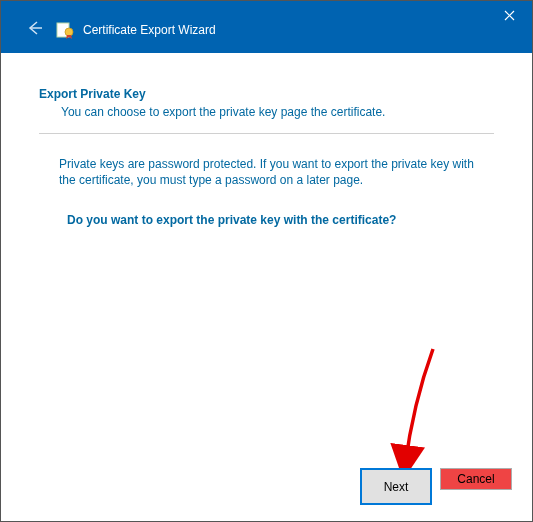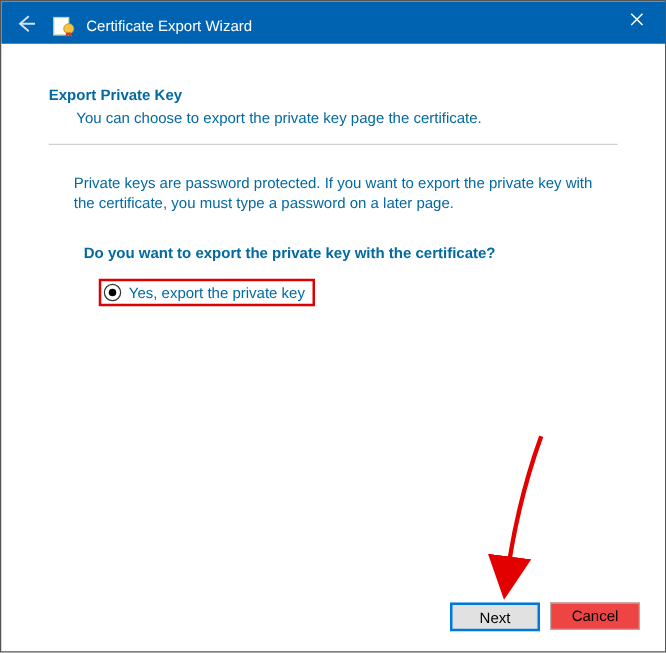--- a/index.html
+++ b/index.html
@@ -1,34 +1,34 @@
 <!DOCTYPE html>
 <html><head>
   <meta charset="utf-8">
   <style>
     * { box-sizing: border-box; margin: 0; padding: 0; font-family: "Segoe UI", Tahoma, sans-serif; }
     body { width: 533px; height: 522px; background: #fff; border: 1px solid #555; position: relative; overflow: hidden; }
-    .titlebar { height: 34px; background: #0063b1; display: flex; align-items: center; padding-left: 10px; position: relative; }
+    .titlebar { height: 52px; background: #0063b1; display: flex; align-items: center; padding-left: 24px; position: relative; }
     .close-btn { position: absolute; right: 0; top: 0; width: 46px; height: 30px; display: flex; align-items: center; justify-content: center; color: #fff; font-size: 14px; cursor: default; }
     .back-arrow { color: #d0e4f5; font-size: 18px; margin-right: 10px; margin-top: 6px; }
     .cert-icon { width: 20px; height: 20px; margin-right: 8px; margin-top: 6px; display: flex; align-items: center; justify-content: center; }
     .titlebar-text { color: #fff; font-size: 12px; margin-top: 6px; }
     .content { padding: 34px 38px 0 38px; color: #0369a1; }
     .section-heading { font-size: 12px; font-weight: 600; margin-bottom: 4px; }
     .section-desc { font-size: 12px; margin-left: 22px; }
     .divider { border: none; border-top: 1px solid #d0d0d0; margin: 14px 0 22px 0; }
     .body-text { font-size: 12px; margin-left: 20px; margin-right: 20px; margin-bottom: 24px; line-height: 1.35; }
     .prompt-text { font-size: 12px; margin-left: 28px; margin-bottom: 12px; line-height: 1.35; font-weight: bold; }
     .radio-row { display: flex; align-items: center; margin-left: 40px; margin-bottom: 8px; font-size: 12px; }
     .radio { width: 14px; height: 14px; border: 1px solid #333; border-radius: 50%; margin-right: 6px; display: flex; align-items: center; justify-content: center; background: #fff; }
     .radio.selected::after { content: ""; width: 6px; height: 6px; background: #000; border-radius: 50%; display: block; }
     .highlight-box { border: 2px solid #d00; padding: 2px 6px 2px 2px; display: inline-flex; align-items: center; }
     .footer { position: absolute; bottom: 16px; right: 20px; display: flex; gap: 8px; }
     .btn { width: 72px; height: 22px; font-size: 12px; background: #ef4444; border: 1px solid #adadad; cursor: default; display: flex; align-items: center; justify-content: center; }
-    .btn.primary { border: 2px solid #0078d7; width: 72px; height: 23px; background: #e1e1e1; }
+    .btn.primary { border: 2px solid #0078d7; width: 72px; height: 37px; background: #e1e1e1; }
     .arrow-annotation { position: absolute; left: 372px; top: 343px; pointer-events: none; }
   </style>
 </head>
 <body>
 
 <div class="titlebar">
   <div class="close-btn">
     <span>
       <svg width="11" height="11" viewBox="0 0 11 11">
           <path d="M1 1 L10 10 M10 1 L1 10" stroke="#fff" stroke-width="1.2"></path>
@@ -51,26 +51,20 @@
   <span class="titlebar-text">Certificate Export Wizard</span>
 </div>
 
 <div class="content">
   <div class="section-heading">Export Private Key</div>
   <div class="section-desc">You can choose to export the private key page the certificate.</div>
   <hr class="divider">
   <div class="body-text">Private keys are password protected. If you want to export the private key with the certificate, you must type a password on a later page.</div>
   <div class="prompt-text">Do you want to export the private key with the certificate?</div>
 
-  <div class="radio-row">
-    <span class="highlight-box">
-      <span class="radio selected"></span>
-      <span>Yes, export the private key</span>
-    </span>
-  </div>
 
 </div>
 
 <svg class="arrow-annotation" width="70" height="140" viewBox="0 0 70 140">
   <defs>
     <marker id="ah" markerWidth="10" markerHeight="10" refX="6" refY="5" orient="auto">
       <path d="M0 0 L10 5 L0 10 Z" fill="#e20000"></path>
     </marker>
   </defs>
   <path d="M60 5 Q40 60 32 122" stroke="#e20000" stroke-width="3.5" fill="none" marker-end="url(#ah)"></path>

